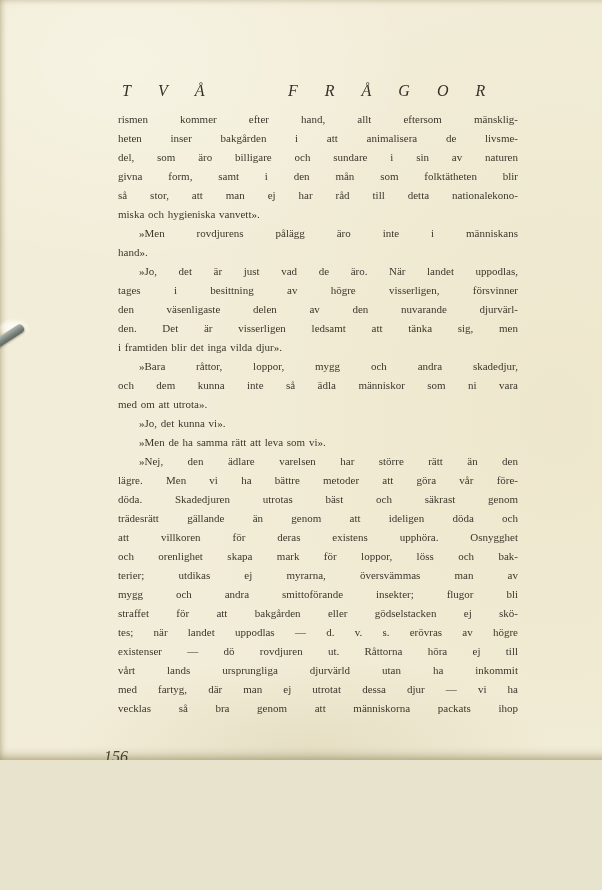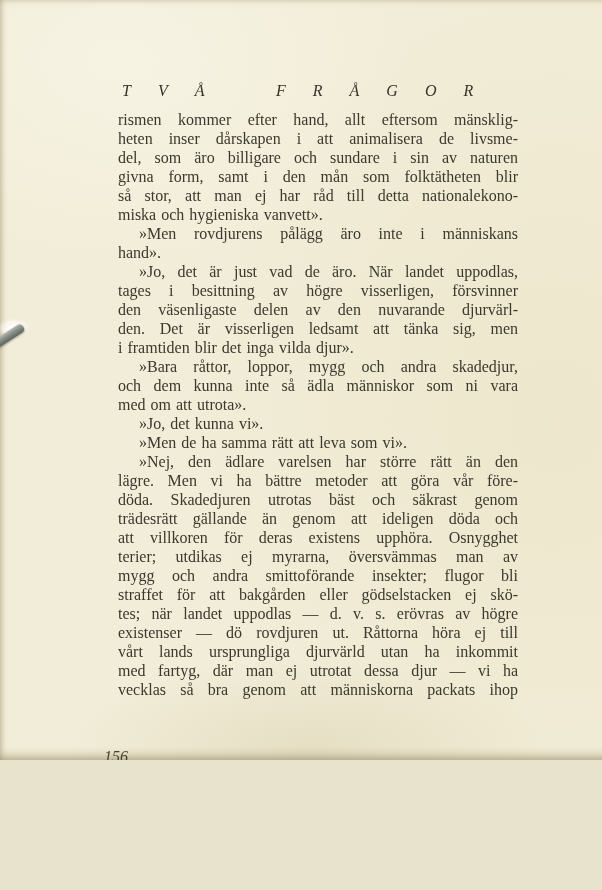--- a/index.html
+++ b/index.html
@@ -39,31 +39,31 @@
     font-weight: 400;
     color: #35312a;
   }
   .running-header .hw-left {
     position: absolute;
     left: 2px;
     letter-spacing: 27px;
   }
   .running-header .hw-right {
     position: absolute;
-    left: 156px;
+    left: 168px;
     letter-spacing: 27px;
   }
 
   
   .body-text {
     position: absolute;
     left: 118px;
     top: 110px;
     width: 400px;
-    font-size: 16px;
+    font-size: 11px;
     line-height: 19px;
     word-spacing: 1px;
   }
   .line {
     height: 19px;
     overflow: hidden;
     text-align: justify;
     text-align-last: justify;
     white-space: normal;
   }
@@ -111,21 +111,21 @@
 
 <div class="scan-page">
 
   <div class="running-header">
     <span class="hw-left">TVÅ</span>
     <span class="hw-right">FRÅGOR</span>
   </div>
 
   <div class="body-text">
       <div class="line">rismen kommer efter hand, allt eftersom mänsklig-</div>
-      <div class="line">heten inser dårskapen i att animalisera de livsme-</div>
+      <div class="line">heten inser bakgården i att animalisera de livsme-</div>
       <div class="line">del, som äro billigare och sundare i sin av naturen</div>
       <div class="line">givna form, samt i den mån som folktätheten blir</div>
       <div class="line">så stor, att man ej har råd till detta nationalekono-</div>
       <div class="line no-just">miska och hygieniska vanvett».</div>
       <div class="line indent">»Men rovdjurens pålägg äro inte i människans</div>
       <div class="line no-just">hand».</div>
       <div class="line indent">»Jo, det är just vad de äro.  När landet uppodlas,</div>
       <div class="line">tages i besittning av högre visserligen, försvinner</div>
       <div class="line">den väsenligaste delen av den nuvarande djurvärl-</div>
       <div class="line">den.  Det är visserligen ledsamt att tänka sig, men</div>
@@ -133,20 +133,21 @@
       <div class="line indent">»Bara råttor, loppor, mygg och andra skadedjur,</div>
       <div class="line">och dem kunna inte så ädla människor som ni vara</div>
       <div class="line no-just">med om att utrota».</div>
       <div class="line indent no-just">»Jo, det kunna vi».</div>
       <div class="line indent no-just">»Men de ha samma rätt att leva som vi».</div>
       <div class="line indent">»Nej, den ädlare varelsen har större rätt än den</div>
       <div class="line">lägre.  Men vi ha bättre metoder att göra vår före-</div>
       <div class="line">döda.  Skadedjuren utrotas bäst och säkrast genom</div>
       <div class="line">trädesrätt gällande än genom att ideligen döda och</div>
       <div class="line">att villkoren för deras existens upphöra.  Osnygghet</div>
+      <div class="line">och orenlighet skapa mark för loppor, löss och bak-</div>
       <div class="line">terier; utdikas ej myrarna, översvämmas man av</div>
       <div class="line">mygg och andra smittoförande insekter; flugor bli</div>
       <div class="line">straffet för att bakgården eller gödselstacken ej skö-</div>
       <div class="line">tes; när landet uppodlas — d. v. s. erövras av högre</div>
       <div class="line">existenser — dö rovdjuren ut.  Råttorna höra ej till</div>
       <div class="line">vårt lands ursprungliga djurvärld utan ha inkommit</div>
       <div class="line">med fartyg, där man ej utrotat dessa djur — vi ha</div>
       <div class="line">vecklas så bra genom att människorna packats ihop</div>
     </div>
 

